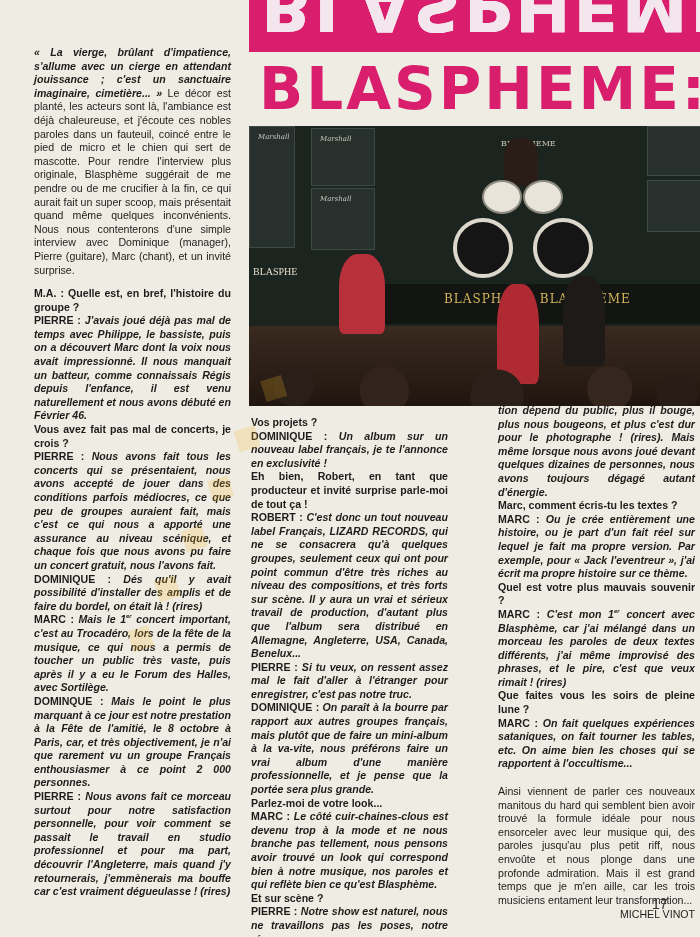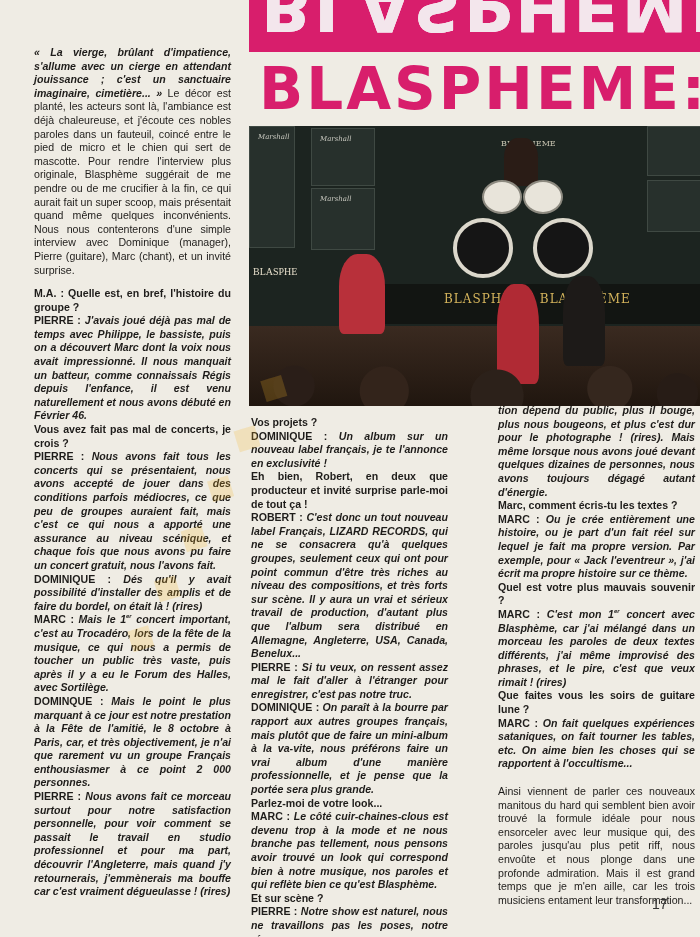--- a/index.html
+++ b/index.html
@@ -148,38 +148,39 @@
     <p><span class="sp">PIERRE : </span><span class="ans">Nous avons fait tous les concerts qui se présentaient, nous avons accepté de jouer dans des conditions parfois médiocres, ce que peu de groupes auraient fait, mais c'est ce qui nous a apporté une assurance au niveau scénique, et chaque fois que nous avons pu faire un concert gratuit, nous l'avons fait.</span></p>
     <p><span class="sp">DOMINIQUE : </span><span class="ans">Dés qu'il y avait possibilité d'installer des amplis et de faire du bordel, on était là ! (rires)</span></p>
     <p><span class="sp">MARC : </span><span class="ans"><span>Mais le 1</span><sup>er</sup><span> concert important, c'est au Trocadéro, lors de la fête de la musique, ce qui nous a permis de toucher un public très vaste, puis après il y a eu le Forum des Halles, avec Sortilège.</span></span></p>
     <p><span class="sp">DOMINQUE : </span><span class="ans">Mais le point le plus marquant à ce jour est notre prestation à la Fête de l'amitié, le 8 octobre à Paris, car, et très objectivement, je n'ai que rarement vu un groupe Français enthousiasmer à ce point 2 000 personnes.</span></p>
     <p><span class="sp">PIERRE : </span><span class="ans">Nous avons fait ce morceau surtout pour notre satisfaction personnelle, pour voir comment se passait le travail en studio professionnel et pour ma part, découvrir l'Angleterre, mais quand j'y retournerais, j'emmènerais ma bouffe car c'est vraiment dégueulasse ! (rires)</span></p>
   </div>
 
   <div class="col col2">
     <p class="q">Vos projets ?</p>
     <p><span class="sp">DOMINIQUE : </span><span class="ans">Un album sur un nouveau label français, je te l'annonce en exclusivité !</span></p>
-    <p class="q">Eh bien, Robert, en deux que producteur et invité surprise parle-moi de tout ça !</p>
+    <p class="q">Eh bien, Robert, en tant que producteur et invité surprise parle-moi de tout ça !</p>
     <p><span class="sp">ROBERT : </span><span class="ans">C'est donc un tout nouveau label Français, LIZARD RECORDS, qui ne se consacrera qu'à quelques groupes, seulement ceux qui ont pour point commun d'être très riches au niveau des compositions, et très forts sur scène. Il y aura un vrai et sérieux travail de production, d'autant plus que l'album sera distribué en Allemagne, Angleterre, USA, Canada, Benelux...</span></p>
     <p><span class="sp">PIERRE : </span><span class="ans">Si tu veux, on ressent assez mal le fait d'aller à l'étranger pour enregistrer, c'est pas notre truc.</span></p>
     <p><span class="sp">DOMINIQUE : </span><span class="ans">On paraît à la bourre par rapport aux autres groupes français, mais plutôt que de faire un mini-album à la va-vite, nous préférons faire un vrai album d'une manière professionnelle, et je pense que la portée sera plus grande.</span></p>
     <p class="q">Parlez-moi de votre look...</p>
     <p><span class="sp">MARC : </span><span class="ans">Le côté cuir-chaines-clous est devenu trop à la mode et ne nous branche pas tellement, nous pensons avoir trouvé un look qui correspond bien à notre musique, nos paroles et qui reflète bien ce qu'est Blasphème.</span></p>
     <p class="q">Et sur scène ?</p>
     <p><span class="sp">PIERRE : </span><span class="ans">Notre show est naturel, nous ne travaillons pas les poses, notre réac-</span></p>
   </div>
 
   <div class="col col3">
     <p class="ans">tion dépend du public, plus il bouge, plus nous bougeons, et plus c'est dur pour le photographe ! (rires). Mais même lorsque nous avons joué devant quelques dizaines de personnes, nous avons toujours dégagé autant d'énergie.</p>
     <p class="q">Marc, comment écris-tu les textes ?</p>
     <p><span class="sp">MARC : </span><span class="ans">Ou je crée entièrement une histoire, ou je part d'un fait réel sur lequel je fait ma propre version. Par exemple, pour « Jack l'eventreur », j'ai écrit ma propre histoire sur ce thème.</span></p>
     <p class="q">Quel est votre plus mauvais souvenir ?</p>
     <p><span class="sp">MARC : </span><span class="ans"><span>C'est mon 1</span><sup>er</sup><span> concert avec Blasphème, car j'ai mélangé dans un morceau les paroles de deux textes différents, j'ai même improvisé des phrases, et le pire, c'est que veux rimait ! (rires)</span></span></p>
-    <p class="q">Que faites vous les soirs de guitare lune ?</p>
+    <p class="q">Que faites vous les soirs de pleine lune ?</p>
     <p><span class="sp">MARC : </span><span class="ans">On fait quelques expériences sataniques, on fait tourner les tables, etc. On aime bien les choses qui se rapportent à l'occultisme...</span></p>
     <div class="gap" style="height:14px"></div>
     <p>Ainsi viennent de parler ces nouveaux manitous du hard qui semblent bien avoir trouvé la formule idéale pour nous ensorceler avec leur musique qui, des paroles jusqu'au plus petit riff, nous envoûte et nous plonge dans une profonde admiration. Mais il est grand temps que je m'en aille, car les trois musiciens entament leur transformation...</p>
+    <p class="signature">MICHEL VINOT</p>
   </div>
 
   <div class="page-number">17</div>
 
   <div class="watermark">◆ ◆ ◆ ◆ ◆ ◆</div>
 </div>
 
 </body></html>

